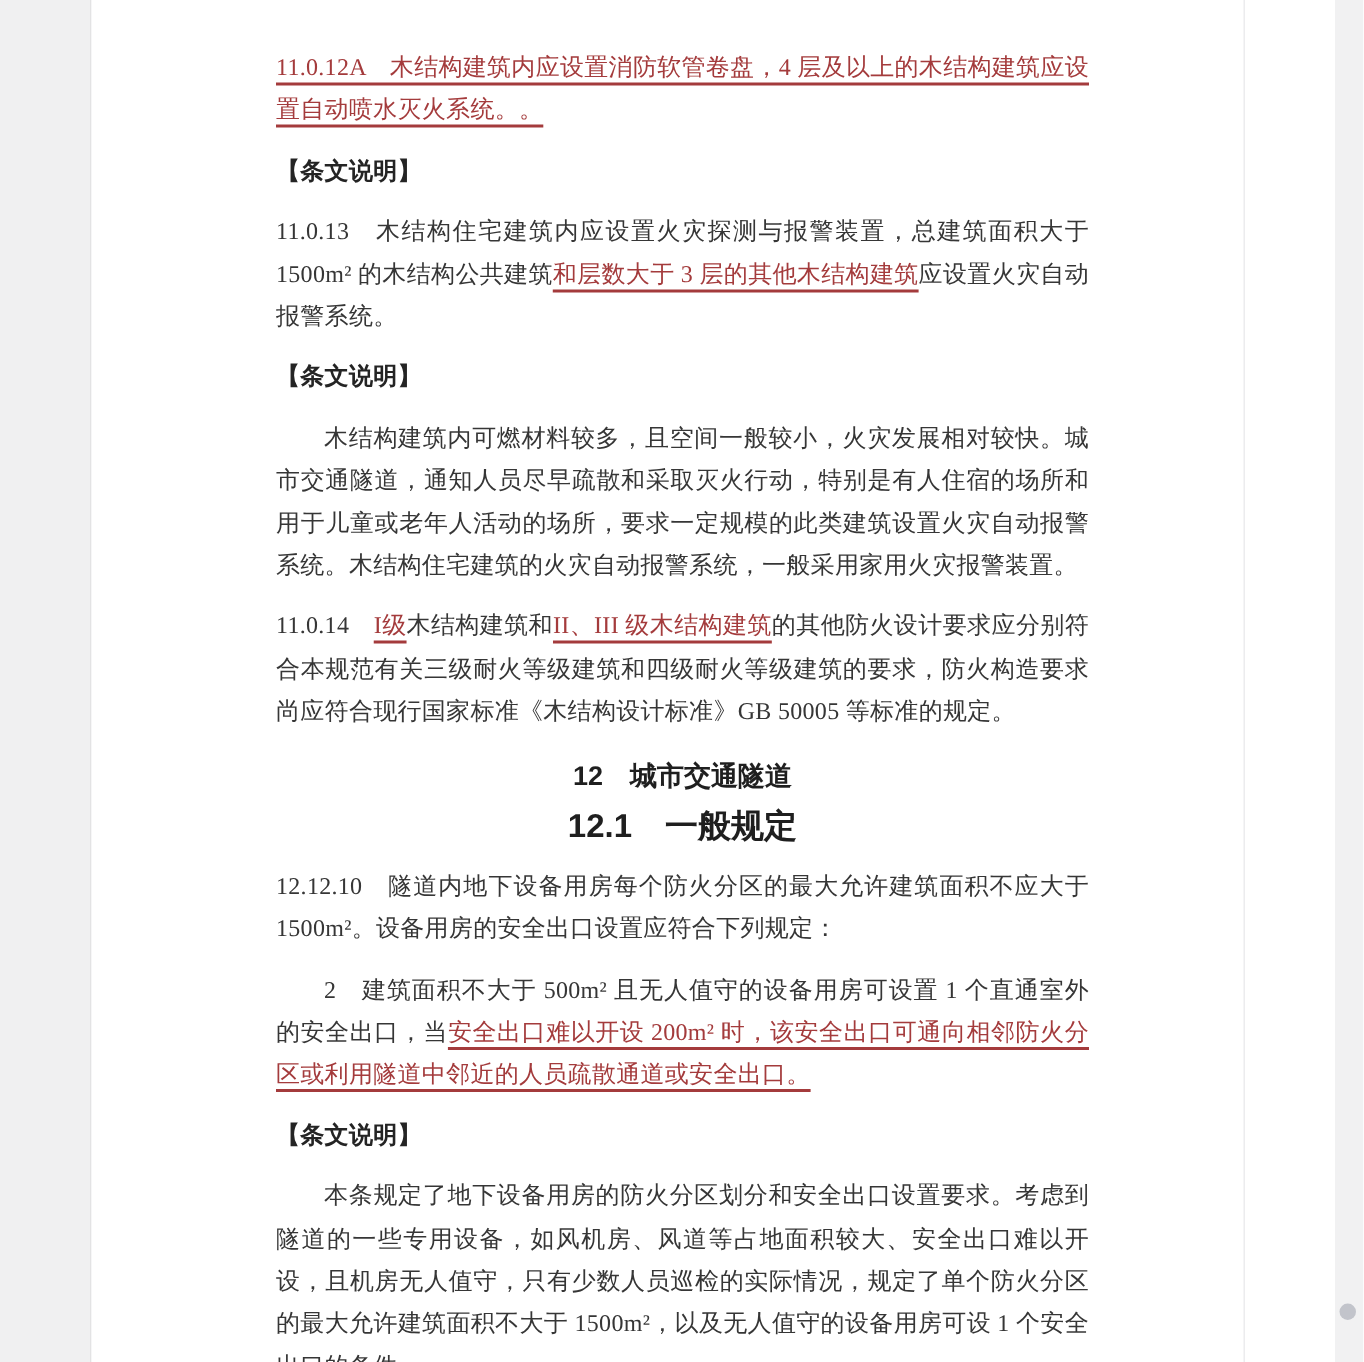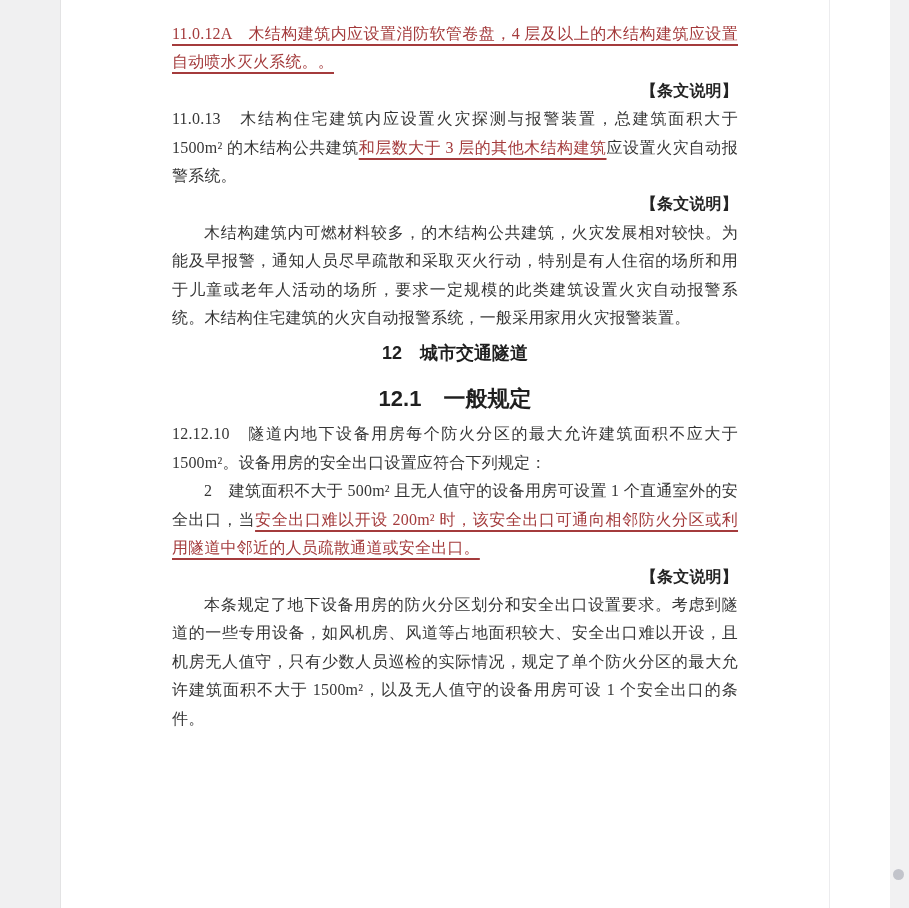--- a/index.html
+++ b/index.html
@@ -31,40 +31,40 @@
     position:absolute; left:3px; top:869px;
     width:11px; height:11px;
     border-radius:50%;
     background:#c2c4cb;
   }
   .content {
     position:absolute; left:111px; top:20px;
     width:566px;
   }
   .para {
-    margin:0;
+    margin:12px;
     font-size:16px;
     line-height:28.4px;
     text-align:justify;
     color:#363636;
     letter-spacing:0.2px;
   }
   .indent { text-indent:2em; }
   .label {
     font-family:"Liberation Sans","DejaVu Sans",sans-serif;
     font-weight:700;
     color:#242424;
-    text-align:right;
+    text-align:left;
   }
   .h1, .h2 {
     font-family:"Liberation Sans","DejaVu Sans",sans-serif;
     font-weight:700;
     color:#1f1f1f;
     text-align:center;
-    margin:16px;
+    margin:4px;
   }
   .h1 { font-size:18px; line-height:30px; margin-top:6px; }
   .h2 { font-size:22px; line-height:30px; margin-bottom:6px; }
   .revision {
     color:#a43b3c;
     text-decoration:underline;
     text-decoration-color:#a43b3c;
     text-decoration-thickness:1.5px;
     text-underline-offset:5px;
   }
@@ -73,21 +73,22 @@
 <body>
 
 <div class="gutter-left"></div>
 
 <div class="page">
   <div class="content" id="doc-content">
       <p class="para"><span class="revision">11.0.12A　木结构建筑内应设置消防软管卷盘，4 层及以上的木结构建筑应设置自动喷水灭火系统。。</span></p>
       <p class="para label">【条文说明】</p>
       <p class="para"><span>11.0.13　木结构住宅建筑内应设置火灾探测与报警装置，总建筑面积大于 1500m² 的木结构公共建筑</span><span class="revision">和层数大于 3 层的其他木结构建筑</span><span>应设置火灾自动报警系统。</span></p>
       <p class="para label">【条文说明】</p>
-      <p class="para indent"><span>木结构建筑内可燃材料较多，的木结构公共建筑，火灾发展相对较快。为能及早报警，通知人员尽早疏散和采取灭火行动，特别是有人住宿的场所和用于儿童或老年人活动的场所，要求一定规模的此类建筑设置火灾自动报警系统。木结构住宅建筑的火灾自动报警系统，一般采用家用火灾报警装置。</span></p>
+      <p class="para indent"><span>木结构建筑内可燃材料较多，且空间一般较小，火灾发展相对较快。城市交通隧道，通知人员尽早疏散和采取灭火行动，特别是有人住宿的场所和用于儿童或老年人活动的场所，要求一定规模的此类建筑设置火灾自动报警系统。木结构住宅建筑的火灾自动报警系统，一般采用家用火灾报警装置。</span></p>
+      <p class="para"><span>11.0.14　</span><span class="revision">I级</span><span>木结构建筑和</span><span class="revision">II、III 级木结构建筑</span><span>的其他防火设计要求应分别符合本规范有关三级耐火等级建筑和四级耐火等级建筑的要求，防火构造要求尚应符合现行国家标准《木结构设计标准》GB 50005 等标准的规定。</span></p>
       <h1 class="h1">12　城市交通隧道</h1>
       <h2 class="h2">12.1　一般规定</h2>
       <p class="para"><span>12.12.10　隧道内地下设备用房每个防火分区的最大允许建筑面积不应大于 1500m²。设备用房的安全出口设置应符合下列规定：</span></p>
       <p class="para indent"><span>2　建筑面积不大于 500m² 且无人值守的设备用房可设置 1 个直通室外的安全出口，当</span><span class="revision">安全出口难以开设 200m² 时，该安全出口可通向相邻防火分区或利用隧道中邻近的人员疏散通道或安全出口。</span></p>
       <p class="para label">【条文说明】</p>
       <p class="para indent"><span>本条规定了地下设备用房的防火分区划分和安全出口设置要求。考虑到隧道的一些专用设备，如风机房、风道等占地面积较大、安全出口难以开设，且机房无人值守，只有少数人员巡检的实际情况，规定了单个防火分区的最大允许建筑面积不大于 1500m²，以及无人值守的设备用房可设 1 个安全出口的条件。</span></p>
     </div>
 </div>
 
 <div class="right-rail">

